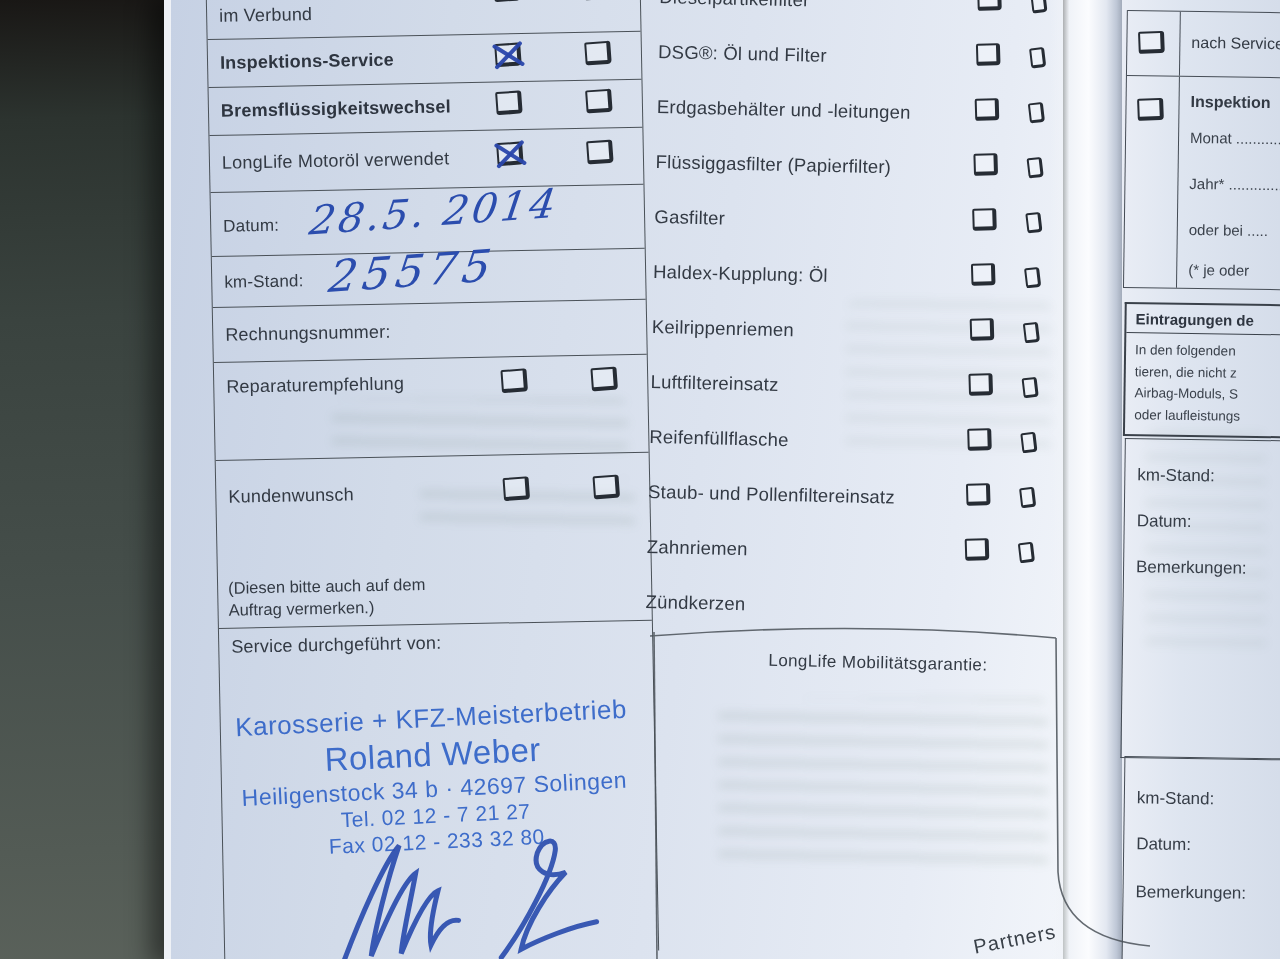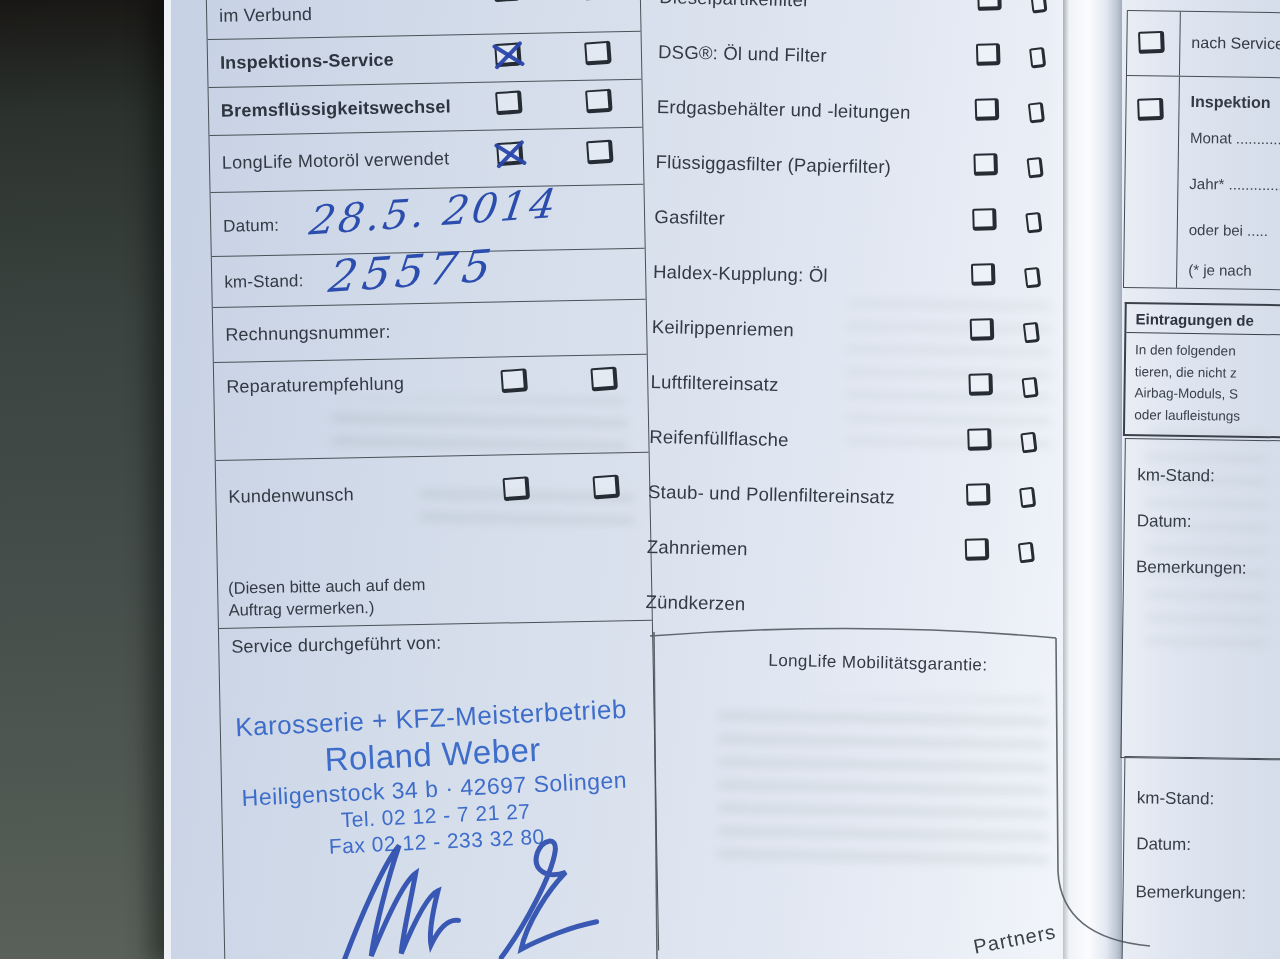--- a/index.html
+++ b/index.html
@@ -260,21 +260,21 @@
         <span class="rdiv"></span>
         <div class="rlabel" style="top:22px;">nach Service</div>
       </div>
       <div class="rrow2">
         <span class="cb rcb" style="top:22px;"></span>
         <span class="rdiv"></span>
         <div class="rlabel b" style="top:16px;">Inspektion</div>
         <div class="rsub" style="top:52px;">Monat ............</div>
         <div class="rsub" style="top:98px;">Jahr* .............</div>
         <div class="rsub" style="top:144px;">oder bei .....</div>
-        <div class="rsub" style="top:184px;">(* je nach</div>
+        <div class="rsub" style="top:184px;">(* je oder</div>
       </div>
     </div>
 
     <div class="entries">
       <div class="etitle">Eintragungen de</div>
       <div class="ebody">
         <div>In den folgenden</div>
         <div>tieren, die nicht z</div>
         <div>Airbag-Moduls, S</div>
         <div>oder laufleistungs</div>

